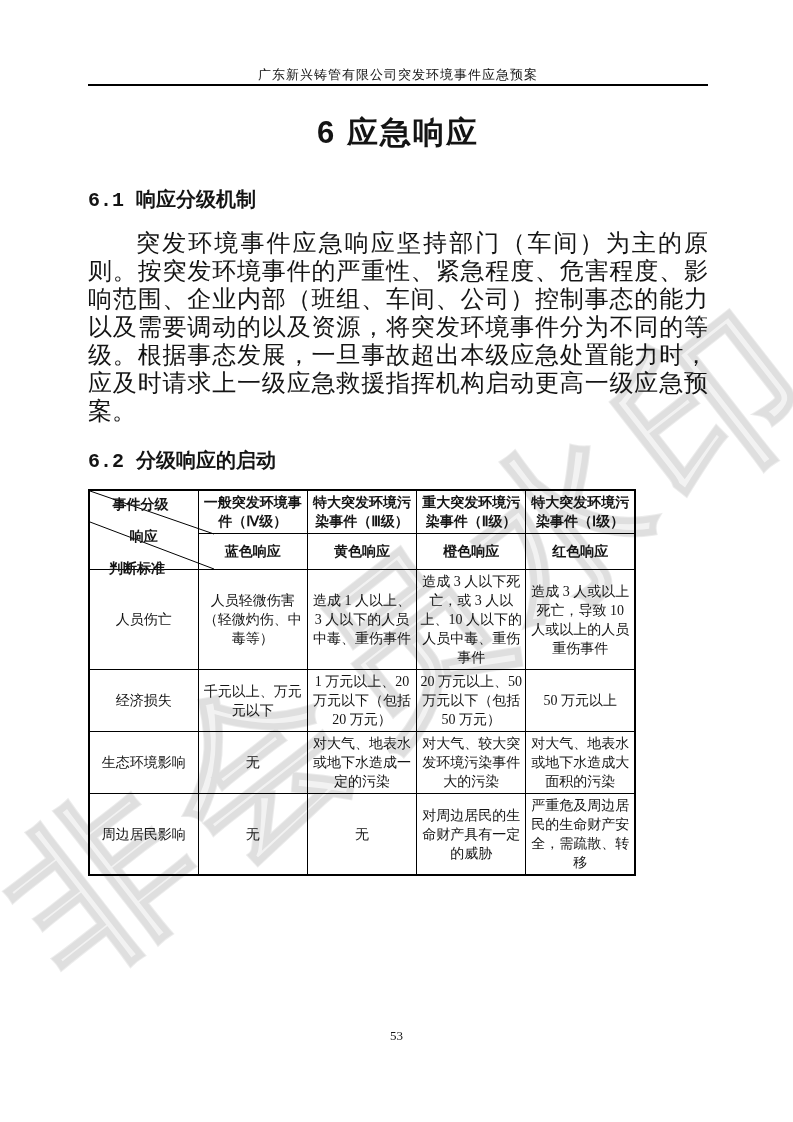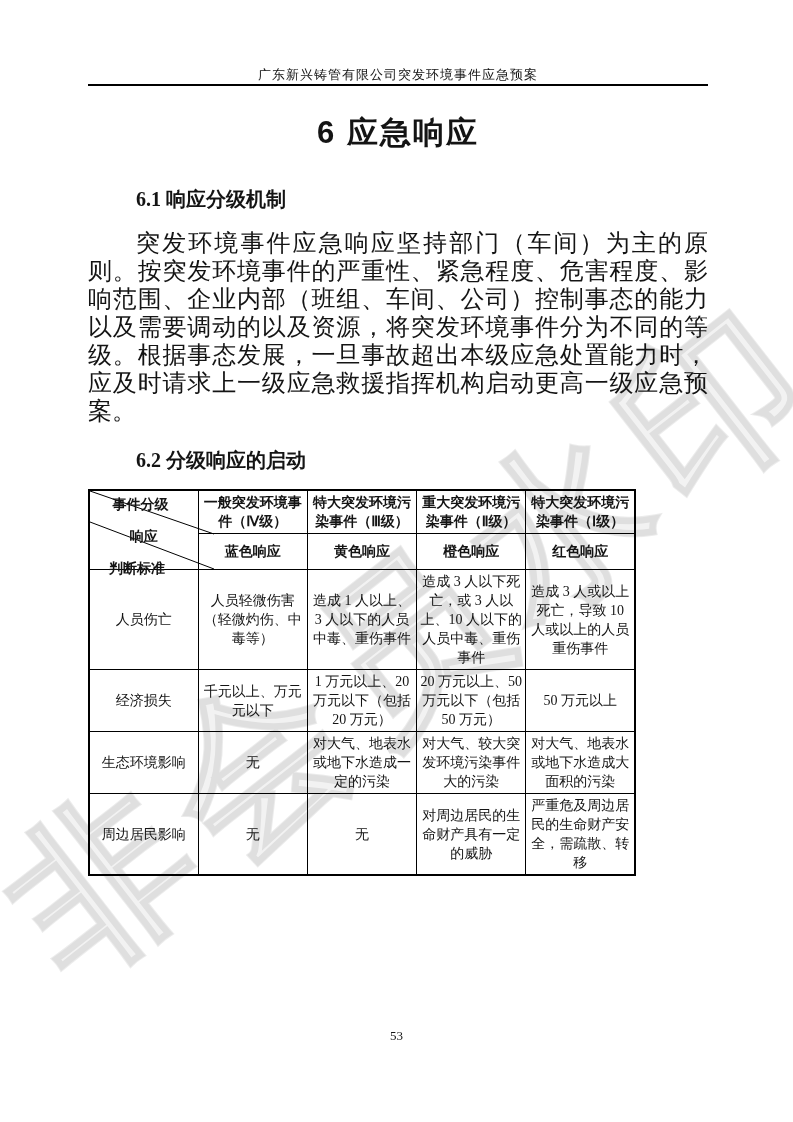--- a/index.html
+++ b/index.html
@@ -46,24 +46,23 @@
   .doc-title {
     margin-top: 26px;
     text-align: center;
     font-family: "Liberation Sans", sans-serif;
     font-weight: bold;
     font-size: 31px;
     letter-spacing: 2px;
   }
   .sec-heading {
     margin-top: 32px;
-    font-family: Liberation Serif, serif;
+    font-family: Liberation Mono, monospace;
     font-weight: bold;
     font-size: 20px;
-    margin-left: 48px;
   }
   .para {
     margin-top: 16px;
     font-size: 24px;
     line-height: 28px;
     text-align: justify;
     text-indent: 2em;
   }
   .sec-heading.second { margin-top: 22px; }
   table.cls-table {

